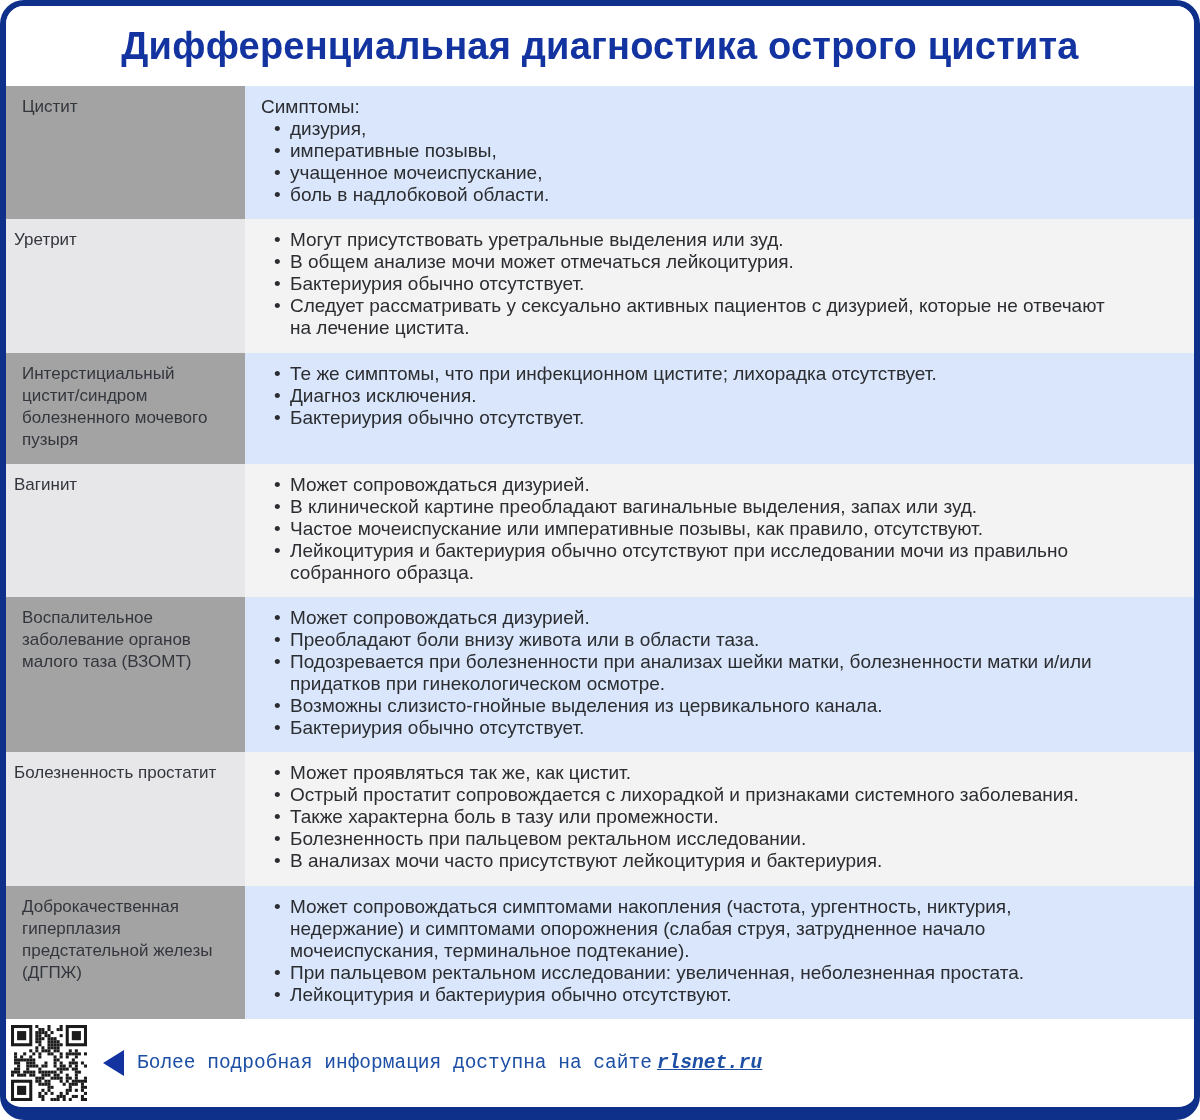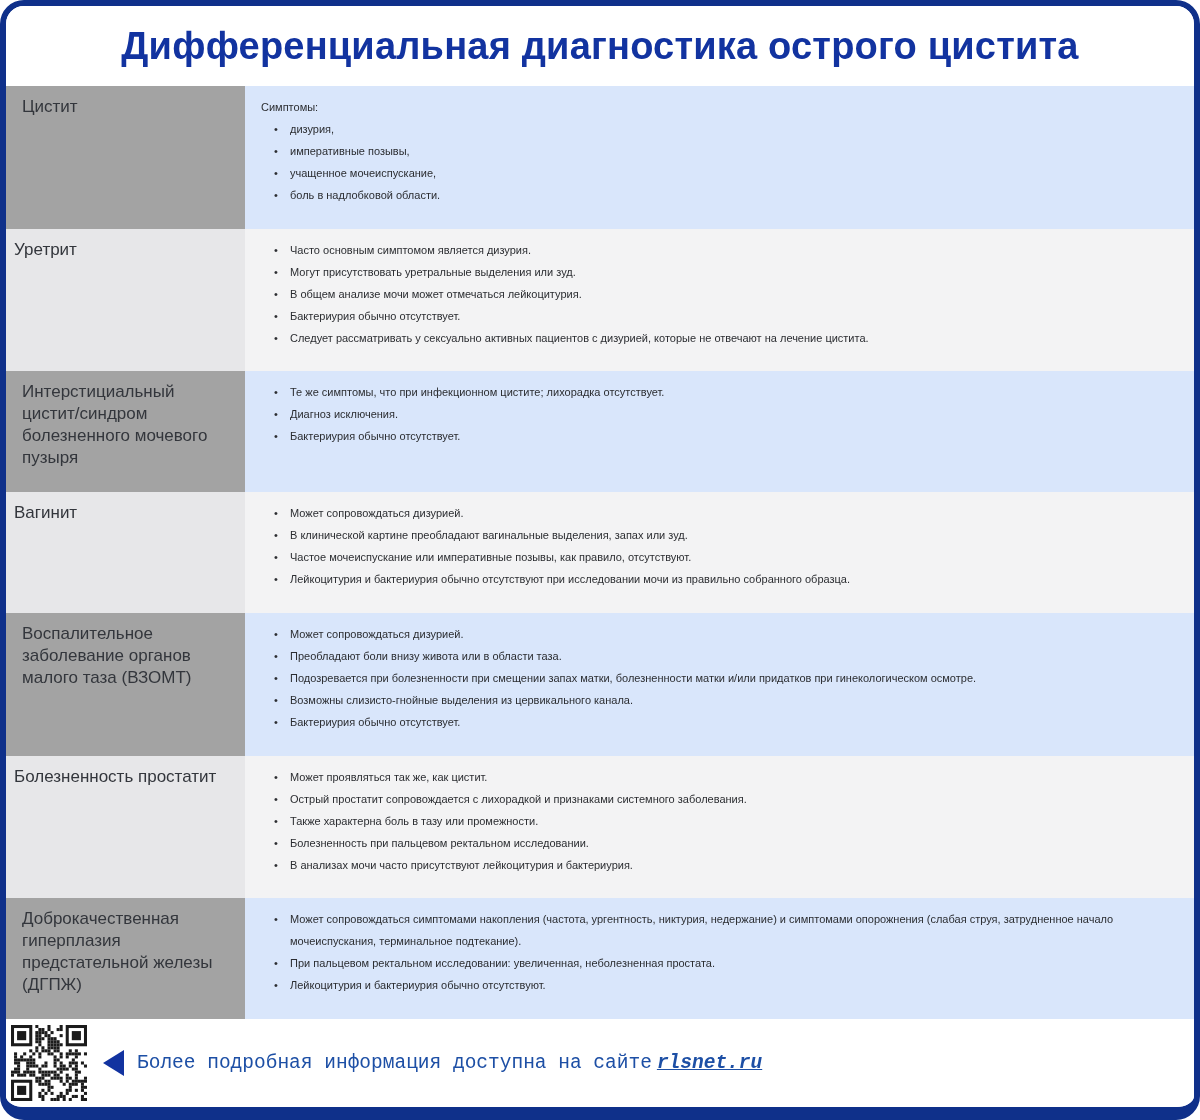--- a/index.html
+++ b/index.html
@@ -31,21 +31,21 @@
 
   .row { display:flex; flex:1 1 auto; }
   .cell.term {
     flex:0 0 239px; width:239px;
     padding:10px 14px 8px 16px;
     font-size:17px; line-height:22px; color:#33363c;
   }
   .cell.desc {
     flex:1 1 auto;
     padding:10px 76px 8px 16px;
-    font-size:11px; line-height:22px; color:#2b2d31;
+    font-size:19px; line-height:22px; color:#2b2d31;
   }
   .tint-blue .term { background:#a3a3a3; }
   .tint-blue .desc { background:#d9e6fb; }
   .tint-gray .term { background:#e7e7e9;padding-left:8px; }
   .tint-gray .desc { background:#f3f3f4; }
 
   .intro { margin-bottom:0; }
   ul.bullets { list-style:none; margin-left:12px; }
   ul.bullets li { position:relative; padding-left:17px; }
   ul.bullets li::before {
@@ -102,21 +102,20 @@
             <li>боль в надлобковой области.</li>
           </ul>
     </div>
   </div>
 
   <div class="row tint-gray">
     <div class="cell term">Уретрит</div>
     <div class="cell desc">
 
       <ul class="bullets">
-            <li>Часто основным симптомом является дизурия.</li>
             <li>Могут присутствовать уретральные выделения или зуд.</li>
             <li>В общем анализе мочи может отмечаться лейкоцитурия.</li>
             <li>Бактериурия обычно отсутствует.</li>
             <li>Следует рассматривать у сексуально активных пациентов с дизурией, которые не отвечают на лечение цистита.</li>
           </ul>
     </div>
   </div>
 
   <div class="row tint-blue">
     <div class="cell term">Интерстициальный цистит/синдром болезненного мочевого пузыря</div>
@@ -143,21 +142,21 @@
     </div>
   </div>
 
   <div class="row tint-blue">
     <div class="cell term">Воспалительное заболевание органов малого таза (ВЗОМТ)</div>
     <div class="cell desc">
 
       <ul class="bullets">
             <li>Может сопровождаться дизурией.</li>
             <li>Преобладают боли внизу живота или в области таза.</li>
-            <li>Подозревается при болезненности при смещении запах матки, болезненности матки и/или придатков при гинекологическом осмотре.</li>
+            <li>Подозревается при болезненности при анализах шейки матки, болезненности матки и/или придатков при гинекологическом осмотре.</li>
             <li>Возможны слизисто-гнойные выделения из цервикального канала.</li>
             <li>Бактериурия обычно отсутствует.</li>
           </ul>
     </div>
   </div>
 
   <div class="row tint-gray">
     <div class="cell term">Болезненность простатит</div>
     <div class="cell desc">
 

